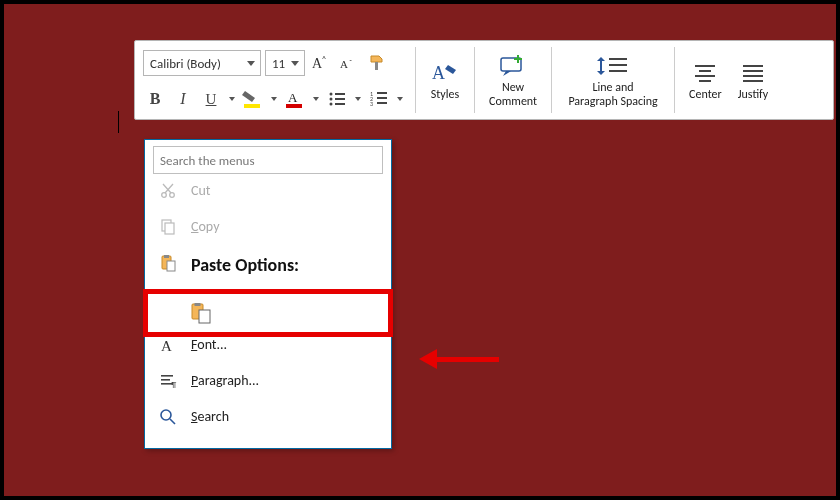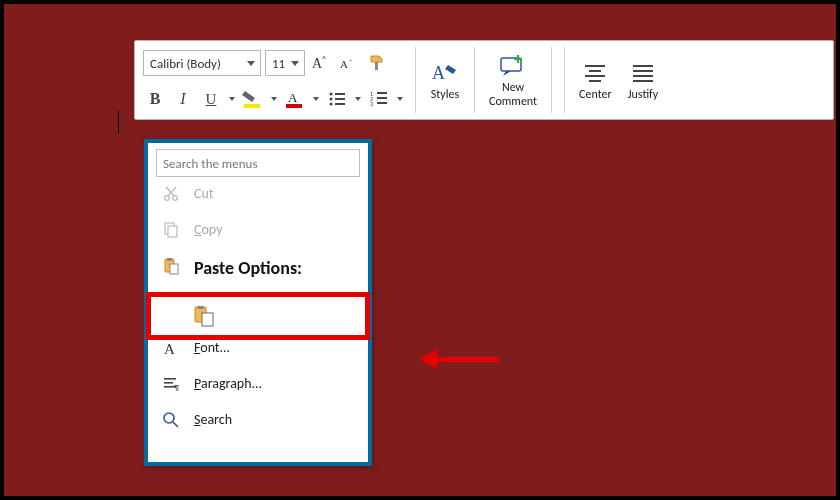--- a/index.html
+++ b/index.html
@@ -116,25 +116,25 @@
   top: 107px;
   left: 114px;
   width: 1px;
   height: 22px;
   background: #000;
 }
 .menu {
   position: absolute;
   top: 135px;
   left: 140px;
-  width: 228px;
-  border: 4px solid #0369a1;
+  width: 248px;
+  border: 1px solid #0369a1;
   background: #fff;
   box-shadow: 2px 2px 5px rgba(0,0,0,.25);
-  padding: 6px 8px 15px 8px;
+  padding: 6px 8px 4px 8px;
 }
 .search-box {
   border: 1px solid #bfbfbf;
   height: 28px;
   width: 100%;
   padding: 0 6px;
   display: flex;
   align-items: center;
   color: #777;
   font-size: 13px;
@@ -292,20 +292,32 @@
       <svg width="30" height="26" viewBox="0 0 30 26">
             <rect x="3" y="5" width="20" height="13" rx="2" fill="none" stroke="#2b579a" stroke-width="1.5"></rect>
             <path d="M8 18l-3 5 8-5z" fill="#2b579a"></path>
             <path d="M20 2v8M16 6h8" stroke="#3a3" stroke-width="2"></path>
           </svg>
     </div>
     <span>New</span>
     <span>Comment</span>
   </div>
   <div class="sep"></div>
+  <div class="tall-btn" style="min-width:110px">
+    <div class="ico">
+      <svg width="36" height="24" viewBox="0 0 36 24">
+            <path d="M6 3l-4 4h3v10h-3l4 4 4-4h-3V7h3z" fill="#2b579a"></path>
+            <rect x="14" y="4" width="18" height="2" fill="#444"></rect>
+            <rect x="14" y="10" width="18" height="2" fill="#444"></rect>
+            <rect x="14" y="16" width="18" height="2" fill="#444"></rect>
+          </svg>
+    </div>
+    <span>Line and</span>
+    <span>Paragraph Spacing</span>
+  </div>
   <div class="sep"></div>
   <div class="tall-btn">
     <div class="ico">
       <svg width="24" height="20" viewBox="0 0 24 20">
             <rect x="2" y="2" width="20" height="2" fill="#444"></rect>
             <rect x="6" y="7" width="12" height="2" fill="#444"></rect>
             <rect x="2" y="12" width="20" height="2" fill="#444"></rect>
             <rect x="6" y="17" width="12" height="2" fill="#444"></rect>
           </svg>
     </div>

